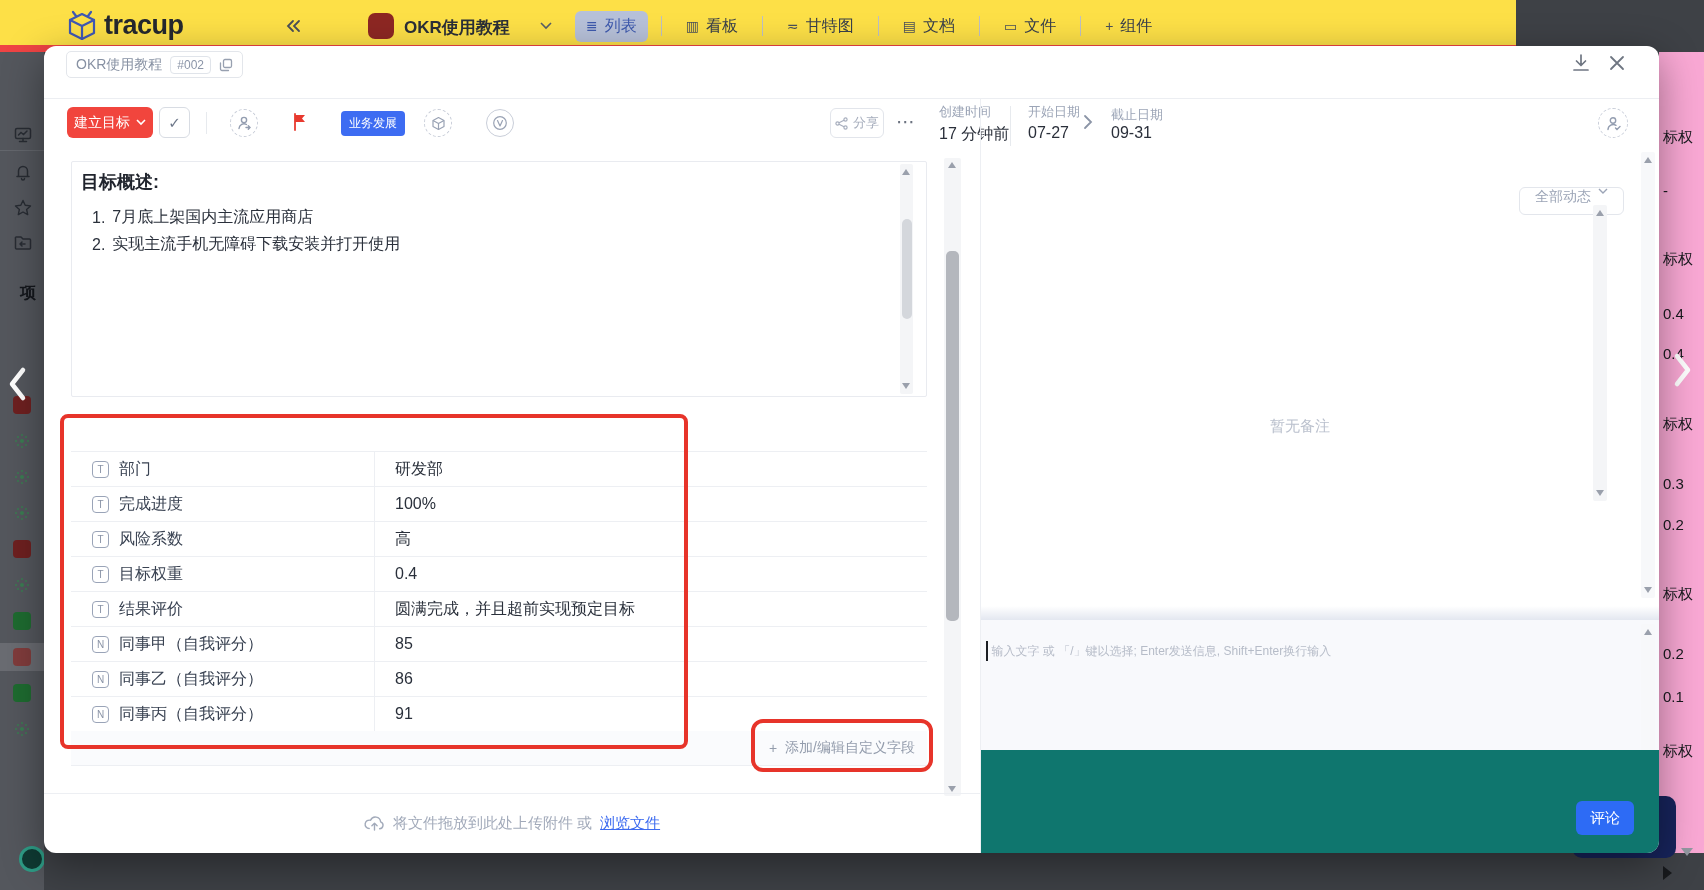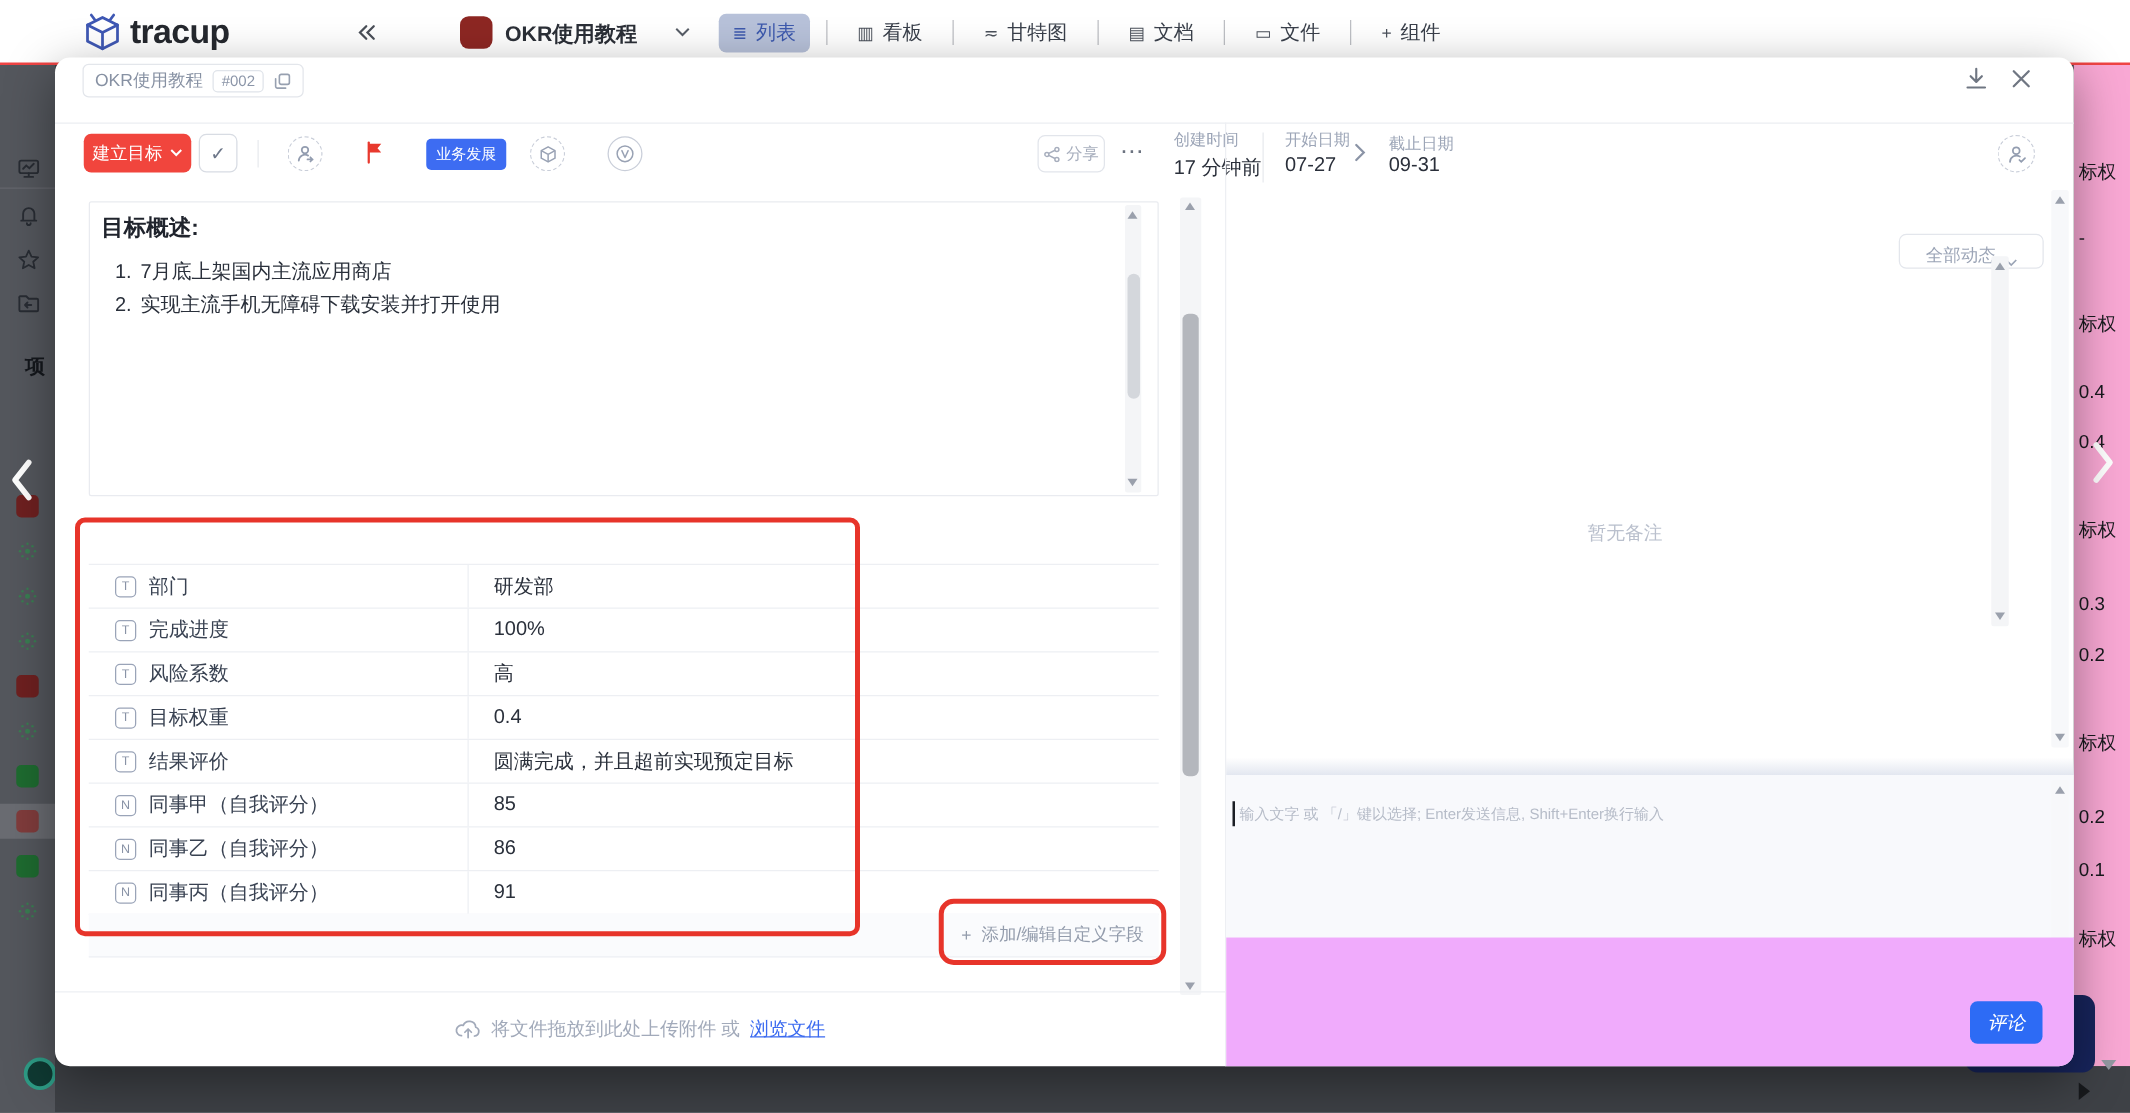--- a/index.html
+++ b/index.html
@@ -1,19 +1,19 @@
 <!DOCTYPE html>
 <html><head>
 <meta charset="utf-8">
 <style>
   html,body{margin:0;padding:0;background:#3E4146;}
   *{box-sizing:border-box;font-family:"Liberation Sans","DejaVu Sans",sans-serif;}
   .stage{position:relative;width:1704px;height:890px;overflow:hidden;background:#3E4146;}
   
-  .topbar{position:absolute;left:0;top:0;width:1704px;height:52px;background:#ffffff;border-bottom:2px solid #ef4444;z-index:1;}
+  .topbar{position:absolute;left:0;top:0;width:1516px;height:52px;background:#fde047;border-bottom:7px solid #ef4444;z-index:1;}
   .logo-svg{position:absolute;left:64px;top:9px;}
   .logo-text{position:absolute;left:104px;top:10px;font-size:27px;font-weight:bold;color:#25282E;letter-spacing:-0.5px;}
   .collapse{position:absolute;left:284px;top:16px;}
   .proj-avatar{position:absolute;left:368px;top:13px;width:26px;height:26px;border-radius:7px;background:#8D2723;}
   .proj-title{position:absolute;left:404px;top:16px;font-size:17px;font-weight:600;color:#2B2F37;}
   .proj-caret{position:absolute;left:540px;top:22px;}
   .tabs{position:absolute;left:575px;top:10px;height:32px;display:flex;align-items:center;gap:13px;}
   .tab{display:flex;align-items:center;gap:7px;font-size:16px;color:#3A404B;padding:5px 11px;white-space:nowrap;}
   .tab.active{background:#B7C1D9;border-radius:6px;color:#3D59AD;}
   .ticon{font-size:14px;color:#4A505A;}
@@ -76,28 +76,28 @@
   .flabel{font-size:16px;color:#394252;}
   .tfoot{left:27px;top:685px;width:856px;height:35px;background:#FAFBFD;border-bottom:1px solid #EDEFF3;display:flex;align-items:center;justify-content:flex-end;padding-right:12px;}
   .addfield{display:flex;gap:8px;align-items:center;font-size:14px;color:#939CAC;}
   .red-rect{border:4px solid #E7342A;position:absolute;z-index:20;}
   .rr1{left:16px;top:368px;width:628px;height:335px;border-radius:8px;}
   .rr2{left:707px;top:673px;width:182px;height:53px;border-radius:12px;}
   .bottom-div{left:0;top:747px;width:936px;height:1px;background:#EDEFF3;}
   .upload{left:0;top:748px;width:936px;height:58px;display:flex;align-items:center;justify-content:center;gap:8px;font-size:15px;color:#A2AABA;}
   .upload a{color:#3B6AF0;text-decoration:underline;font-size:15px;}
   
-  .filter-btn{left:1475px;top:141px;width:116px;height:28px;border:1px solid #E3E6EC;border-radius:6px;display:flex;align-items:flex-end;justify-content:center;gap:7px;font-size:14px;color:#9BA4B6;}
+  .filter-btn{left:1475px;top:141px;width:105px;height:28px;border:1px solid #E3E6EC;border-radius:6px;display:flex;align-items:flex-start;justify-content:center;gap:7px;font-size:14px;color:#9BA4B6;}
   .empty-note{left:1156px;top:371px;width:200px;text-align:center;font-size:15px;color:#BAC0CD;}
   .comment-shadow{left:937px;top:560px;width:678px;height:14px;background:linear-gradient(to bottom,rgba(255,255,255,0),#E3E7F0);}
   .comment-area{left:937px;top:574px;width:678px;height:130px;background:#F8F9FC;}
   .ph-row{position:absolute;left:5px;top:21px;display:flex;align-items:center;gap:4px;}
   .cursor{width:1.5px;height:20px;background:#1B1E24;}
   .ph-text{font-size:12px;color:#B6BCC8;white-space:nowrap;}
-  .comment-foot{left:937px;top:704px;width:678px;height:103px;background:#f0abfc;border-radius:0 0 12px 0;font-style:italic;}
+  .comment-foot{left:937px;top:704px;width:678px;height:103px;background:#0f766e;border-radius:0 0 12px 0;}
   .btn-submit{position:absolute;left:595px;top:51px;width:58px;height:34px;background:#2D6BF5;border-radius:6px;color:#FFF;font-size:15px;display:flex;align-items:center;justify-content:center;}
 </style>
 </head>
 <body>
 
 <div class="stage">
 
   <div class="topbar">
     <svg class="logo-svg" width="36" height="36" viewBox="0 0 36 36">
       <g fill="none" stroke="#3F58B4" stroke-width="2.2" stroke-linejoin="round" stroke-linecap="round">

